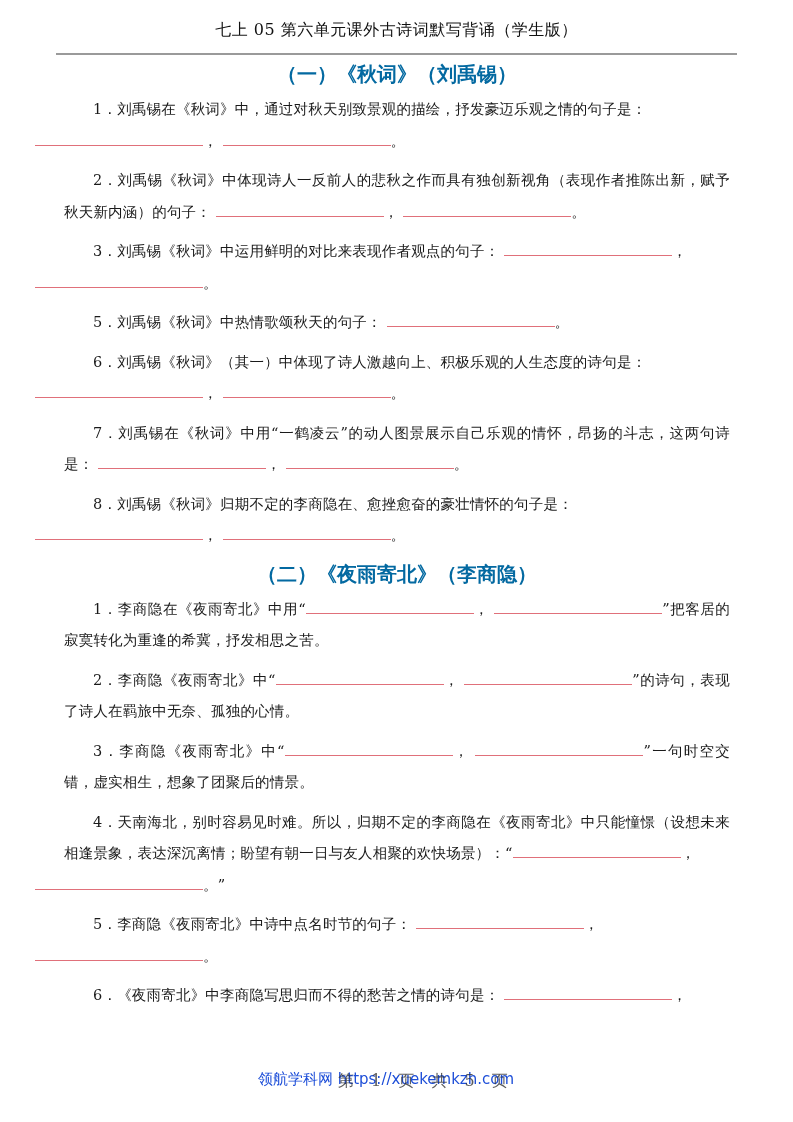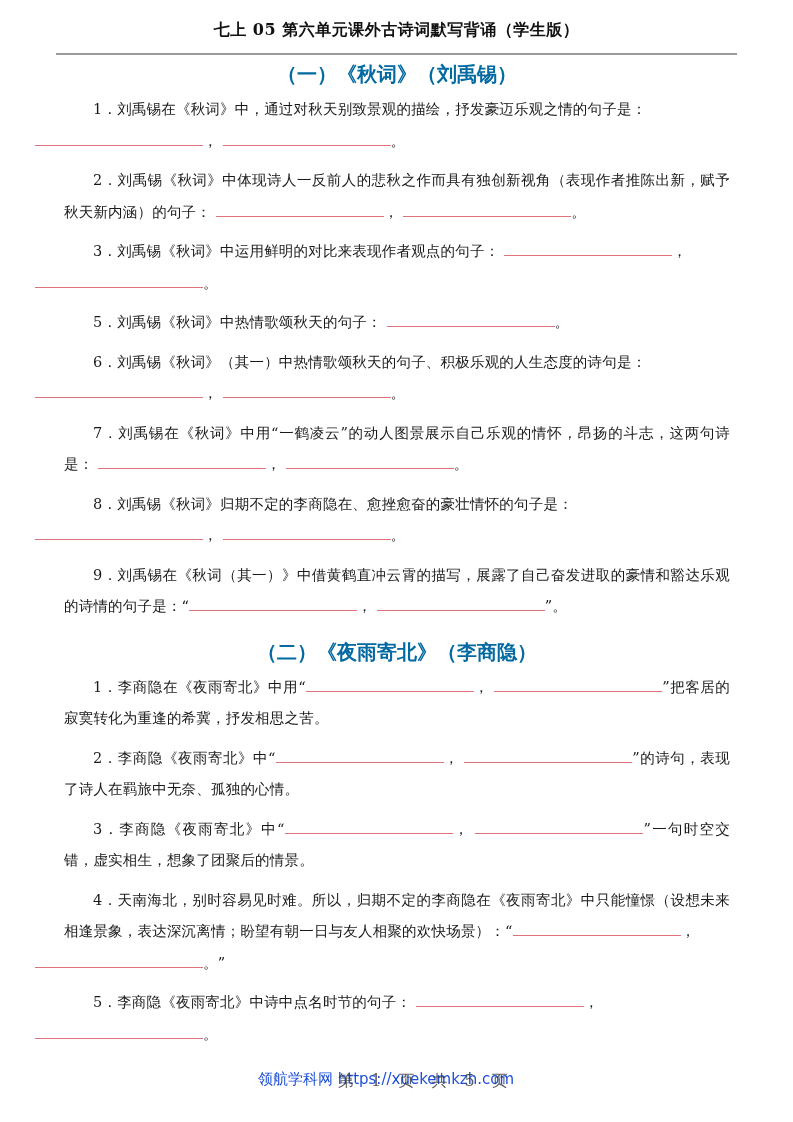--- a/index.html
+++ b/index.html
@@ -15,21 +15,21 @@
     font-family: "DejaVu Serif", "Liberation Serif", serif;
     color: #1a1a1a;
   }
   .page-title {
     position: absolute;
     top: 20px;
     left: 0;
     width: 793px;
     text-align: center;
     font-size: 16px;
-    font-weight: bold;
+    font-weight: normal;
     letter-spacing: 0.5px;
     color: #111;
   }
   .header-rule {
     position: absolute;
     top: 53px;
     left: 56px;
     width: 681px;
     height: 2px;
     background: #9a9a9a;
@@ -62,21 +62,21 @@
     display: inline-block;
     width: 168px;
     height: 15px;
     border-bottom: 1.5px solid #e0707a;
     vertical-align: baseline;
     text-indent: 0;
   }
   .blank-first {
     margin-left: -29px;
   }
-  .section2 { margin-top: 17px; }
+  .section2 { margin-top: 10px; }
   .footer {
     position: absolute;
     top: 1070px;
     left: 0;
     width: 793px;
     height: 24px;
     text-align: center;
   }
   .footer-watermark {
     position: absolute;
@@ -121,36 +121,33 @@
     <span>3．</span><span>刘禹锡《秋词》中运用鲜明的对比来表现作者观点的句子：</span>&nbsp;<span class="blank"></span><span>，</span><br>
     <span class="blank blank-first"></span><span>。</span>
   </p>
 
 
   <p class="q">
     <span>5．</span><span>刘禹锡《秋词》中热情歌颂秋天的句子：</span>&nbsp;<span class="blank"></span><span>。</span>
   </p>
 
   <p class="q">
-    <span>6．</span><span>刘禹锡《秋词》（其一）中热情歌颂秋天的句子、积极乐观的人生态度的诗句是：</span><br>
+    <span>6．</span><span>刘禹锡《秋词》（其一）中体现了诗人激越向上、积极乐观的人生态度的诗句是：</span><br>
     <span class="blank blank-first"></span><span>，</span>&nbsp;<span class="blank"></span><span>。</span>
   </p>
 
   <p class="q">
     <span>7．</span><span>刘禹锡在《秋词》中用“一鹤凌云”的动人图景展示自己乐观的情怀，昂扬的斗志，这两句诗是：</span>&nbsp;<span class="blank"></span><span>，</span>&nbsp;<span class="blank"></span><span>。</span>
   </p>
 
   <p class="q">
     <span>8．</span><span>刘禹锡《秋词》归期不定的李商隐在、愈挫愈奋的豪壮情怀的句子是：</span><br>
     <span class="blank blank-first"></span><span>，</span>&nbsp;<span class="blank"></span><span>。</span>
   </p>
 
-  <p class="q">
-    <span>9．</span><span>刘禹锡在《秋词（其一）》中借黄鹤直冲云霄的描写，展露了自己奋发进取的豪情和豁达乐观的诗情的句子是：“</span><span class="blank"></span><span>，</span>&nbsp;<span class="blank"></span><span>”。</span>
-  </p>
 
   <div class="section-title section2">（二）《夜雨寄北》（李商隐）</div>
 
   <p class="q">
     <span>1．</span><span>李商隐在《夜雨寄北》中用“</span><span class="blank"></span><span>，</span>&nbsp;<span class="blank"></span><span>”把客居的寂寞转化为重逢的希冀，抒发相思之苦。</span>
   </p>
 
   <p class="q">
     <span>2．</span><span>李商隐《夜雨寄北》中“</span><span class="blank"></span><span>，</span>&nbsp;<span class="blank"></span><span>”的诗句，表现了诗人在羁旅中无奈、孤独的心情。</span>
   </p>
@@ -162,18 +159,21 @@
   <p class="q">
     <span>4．</span><span>天南海北，别时容易见时难。所以，归期不定的李商隐在《夜雨寄北》中只能憧憬（设想未来相逢景象，表达深沉离情；盼望有朝一日与友人相聚的欢快场景）：“</span><span class="blank"></span><span>，</span><br>
     <span class="blank blank-first"></span><span>。”</span>
   </p>
 
   <p class="q">
     <span>5．</span><span>李商隐《夜雨寄北》中诗中点名时节的句子：</span>&nbsp;<span class="blank"></span><span>，</span><br>
     <span class="blank blank-first"></span><span>。</span>
   </p>
 
+  <p class="q">
+    <span>6．</span><span>《夜雨寄北》中李商隐写思归而不得的愁苦之情的诗句是：</span>&nbsp;<span class="blank"></span><span>，</span>
+  </p>
 </div>
 
 <div class="footer">
   <span class="footer-watermark">领航学科网 https://xuekemkzh.com</span>
   <span class="footer-page">第 1 页 共 5 页</span>
 </div>
 
 </body></html>

